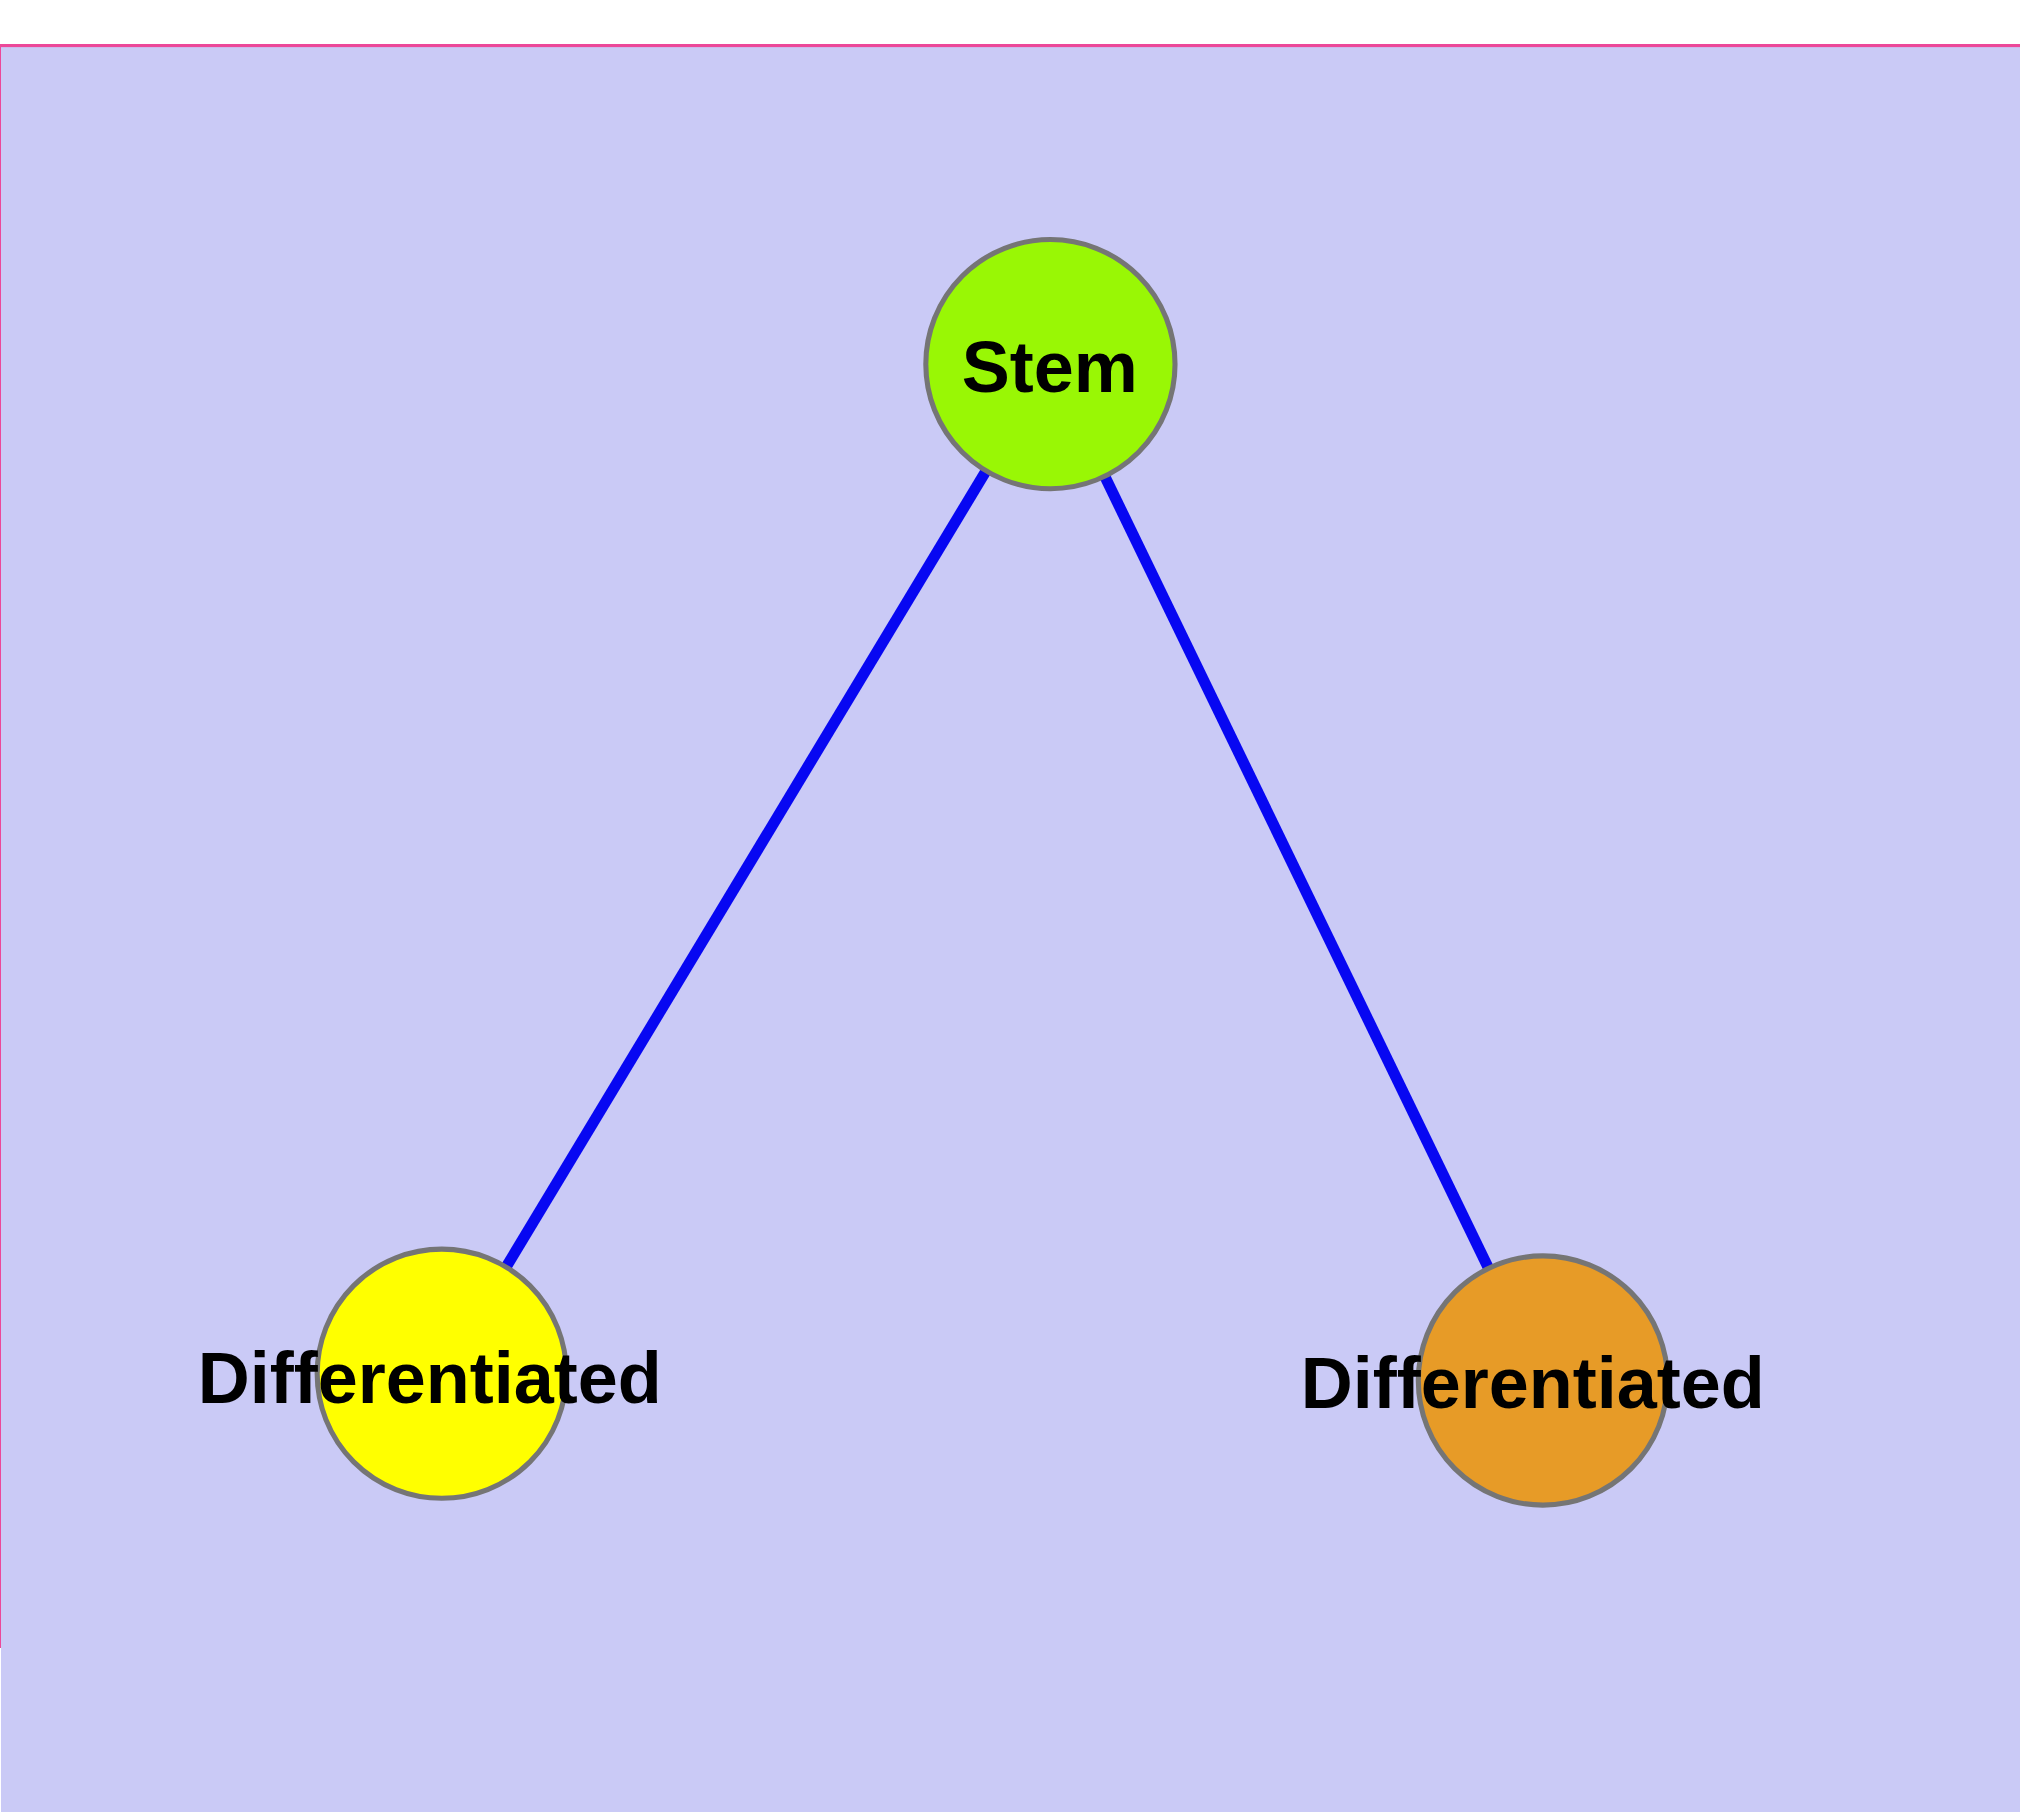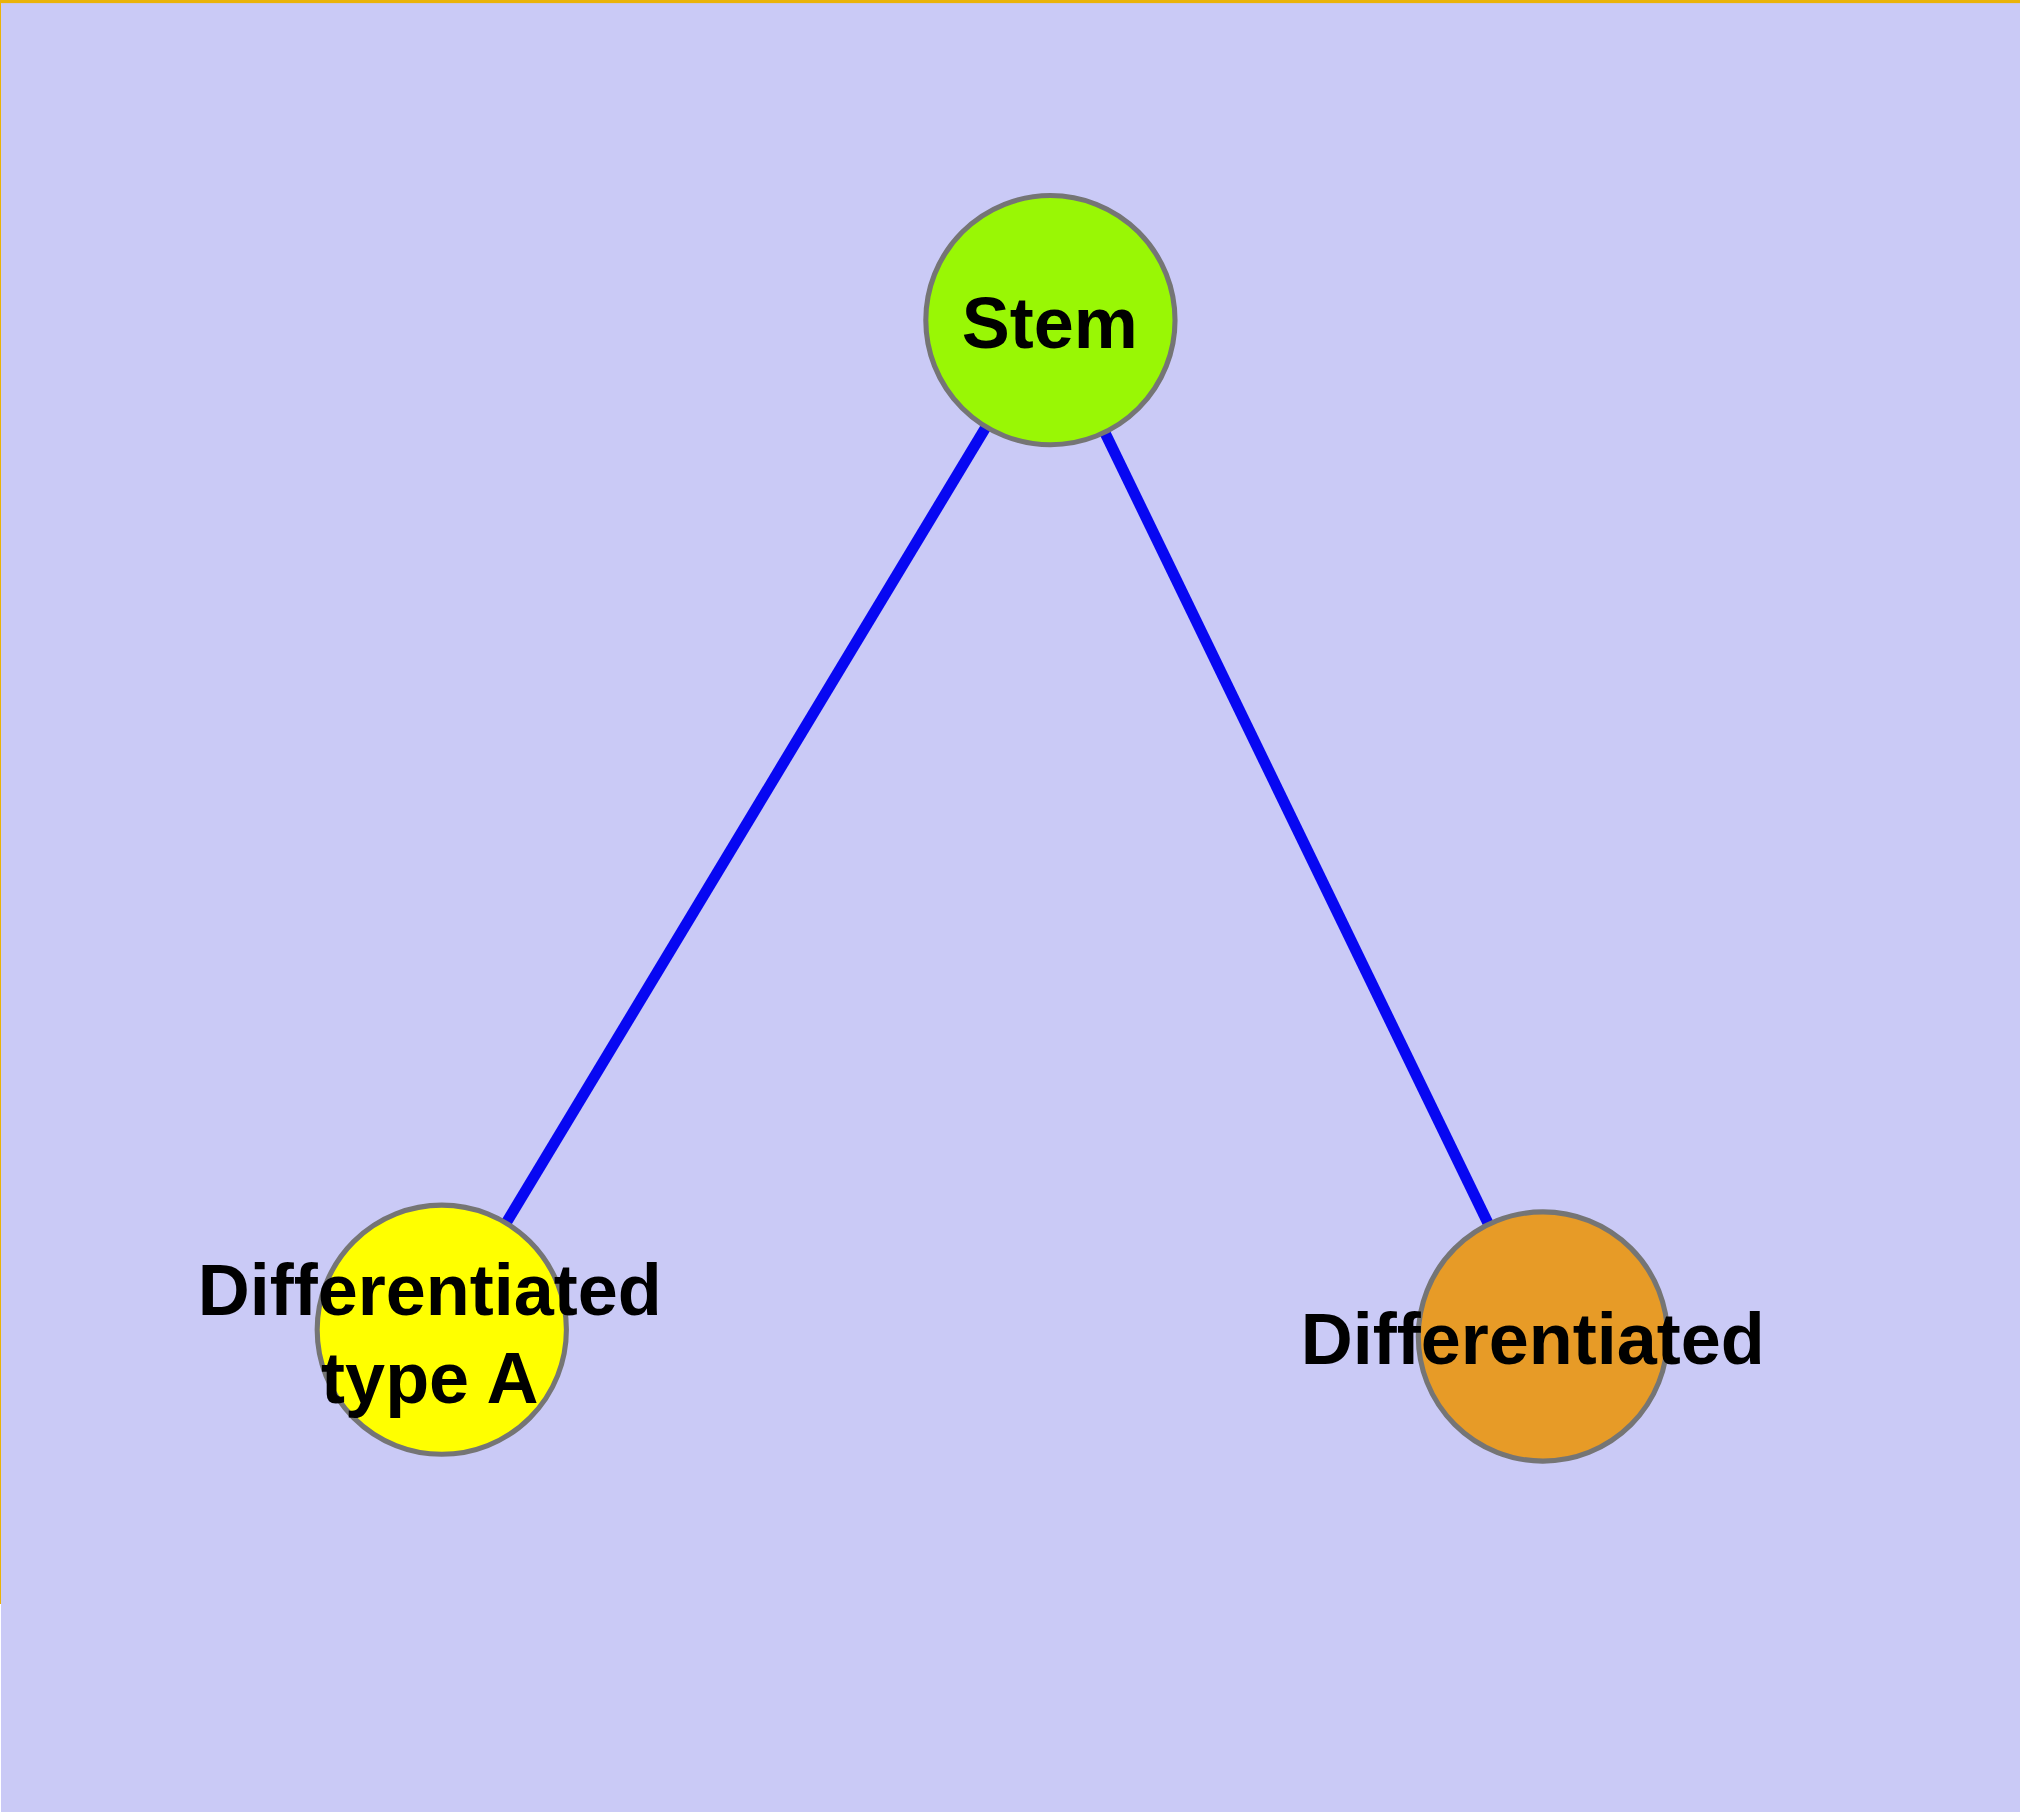--- a/index.html
+++ b/index.html
@@ -8,21 +8,22 @@
     background: #ffffff;
     width: 2021px;
     height: 1812px;
     overflow: hidden;
     font-family: "Liberation Sans", sans-serif;
   }
   .stage {
     position: relative;
     width: 2021px;
     height: 1604px;
-    background: #eab308;
+    background: #ec4899;
+    margin-top: 44px;
   }
   .canvas {
     position: absolute;
     top: 2.5px;
     left: 0.8px;
     width: 2020px;
     height: 1810px;
   }
   .canvas svg {
     position: absolute;
@@ -70,21 +71,20 @@
       <circle cx="1819" cy="1573" r="147" stroke-width="6" fill="#e79b27" stroke="#757575"></circle>
     </svg>
 
     <div class="node-label label-stem">
       <span class="lbl-line">Stem</span>
 
     </div>
 
     <div class="node-label label-type-a">
       <span class="lbl-line">Differentiated</span>
-      <span class="lbl-line">type A</span>
     </div>
 
     <div class="node-label label-type-b">
       <span class="lbl-line">Differentiated</span>
     </div>
 
   </div>
 </div>
 
 

